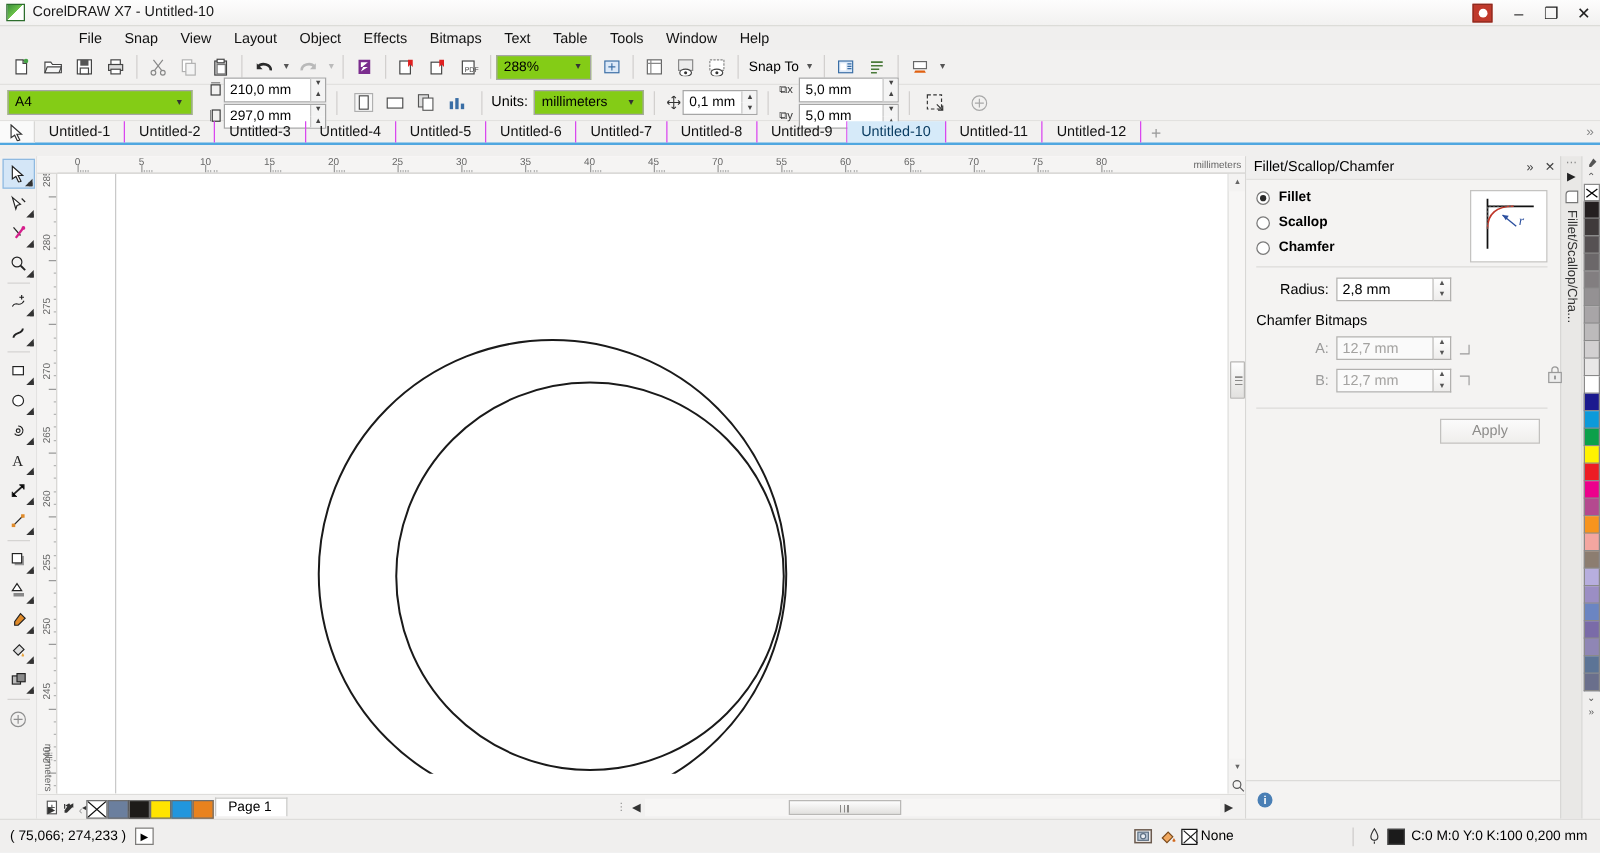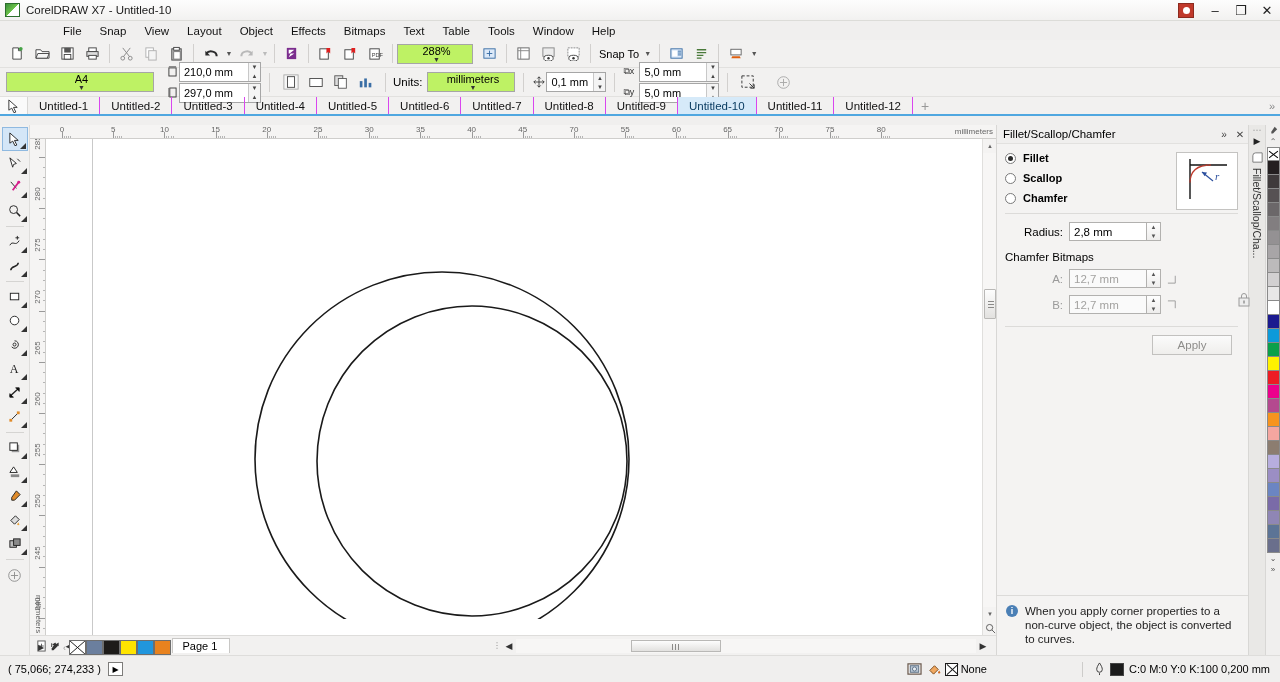--- a/index.html
+++ b/index.html
@@ -43,22 +43,22 @@
   
   .toolbar { height: 28px; background:#f2f1f0; display:flex; align-items:center; padding-left:5px;
              border-bottom:1px solid #e2e1df; }
   .tb2 { height: 29px; }
   .tbtn { width:25px;height:24px;display:flex;align-items:center;justify-content:center;
           position:relative;color:#333; }
   .tsep { width:1px; height:19px; background:#d2d0ce; margin:0 4px; }
   .tiny-arrow { font-size:7px; color:#555; margin-left:1px; }
 
   
-  .combo { height:20px; border:1px solid #a6a6a6; background:#bef264; display:flex;align-items:center;
-           font-size:11px; padding:0 2px 0 5px; position:relative;flex-direction:column; }
+  .combo { height:20px; border:1px solid #a6a6a6; background:#84cc16; display:flex;align-items:center;
+           font-size:11px; padding:0 2px 0 5px; position:relative; }
   .combo .cv { flex:1; white-space:nowrap; overflow:hidden; }
   .combo .carrow { width:15px; text-align:center; font-size:7px; color:#333; }
   .spinbox { height:20px; border:1px solid #a6a6a6; background:#fff; display:flex;align-items:center;
              font-size:11px; padding-left:4px; }
   .spin-ctrl { width:12px; height:18px; display:flex; flex-direction:column; }
   .spin-ctrl span { flex:1; display:flex; align-items:center; justify-content:center;
                     font-size:6px; border-left:1px solid #c8c8c8; background:#f4f4f4; color:#444; }
 
   
   .tabbar { height:19px; background:#f2f1f0; display:flex; align-items:stretch;
@@ -974,21 +974,20 @@
           </span>
         </div>
 
         <div class="hr" style="margin-top:12px"></div>
         <div class="applybar">
           <div class="applybtn">Apply</div>
         </div>
 
         <div class="tipbox">
           <span class="info-i">i</span>
-          <span class="tiptext">When you apply corner properties to a non-curve object, the object is converted to curves.</span>
         </div>
       </div>
     </div>
 
     <div class="sidetabs">
       <div class="dots">⋯</div>
       <div class="sidetab-ico" style="color:#222;font-size:9px">▶</div>
       <div class="sidetab-ico">
         <svg width="13" height="13" viewBox="0 0 14 14">
             <path d="M2 12V5a3 3 0 0 1 3-3h7v10z" fill="#fff" stroke="#777"></path>

